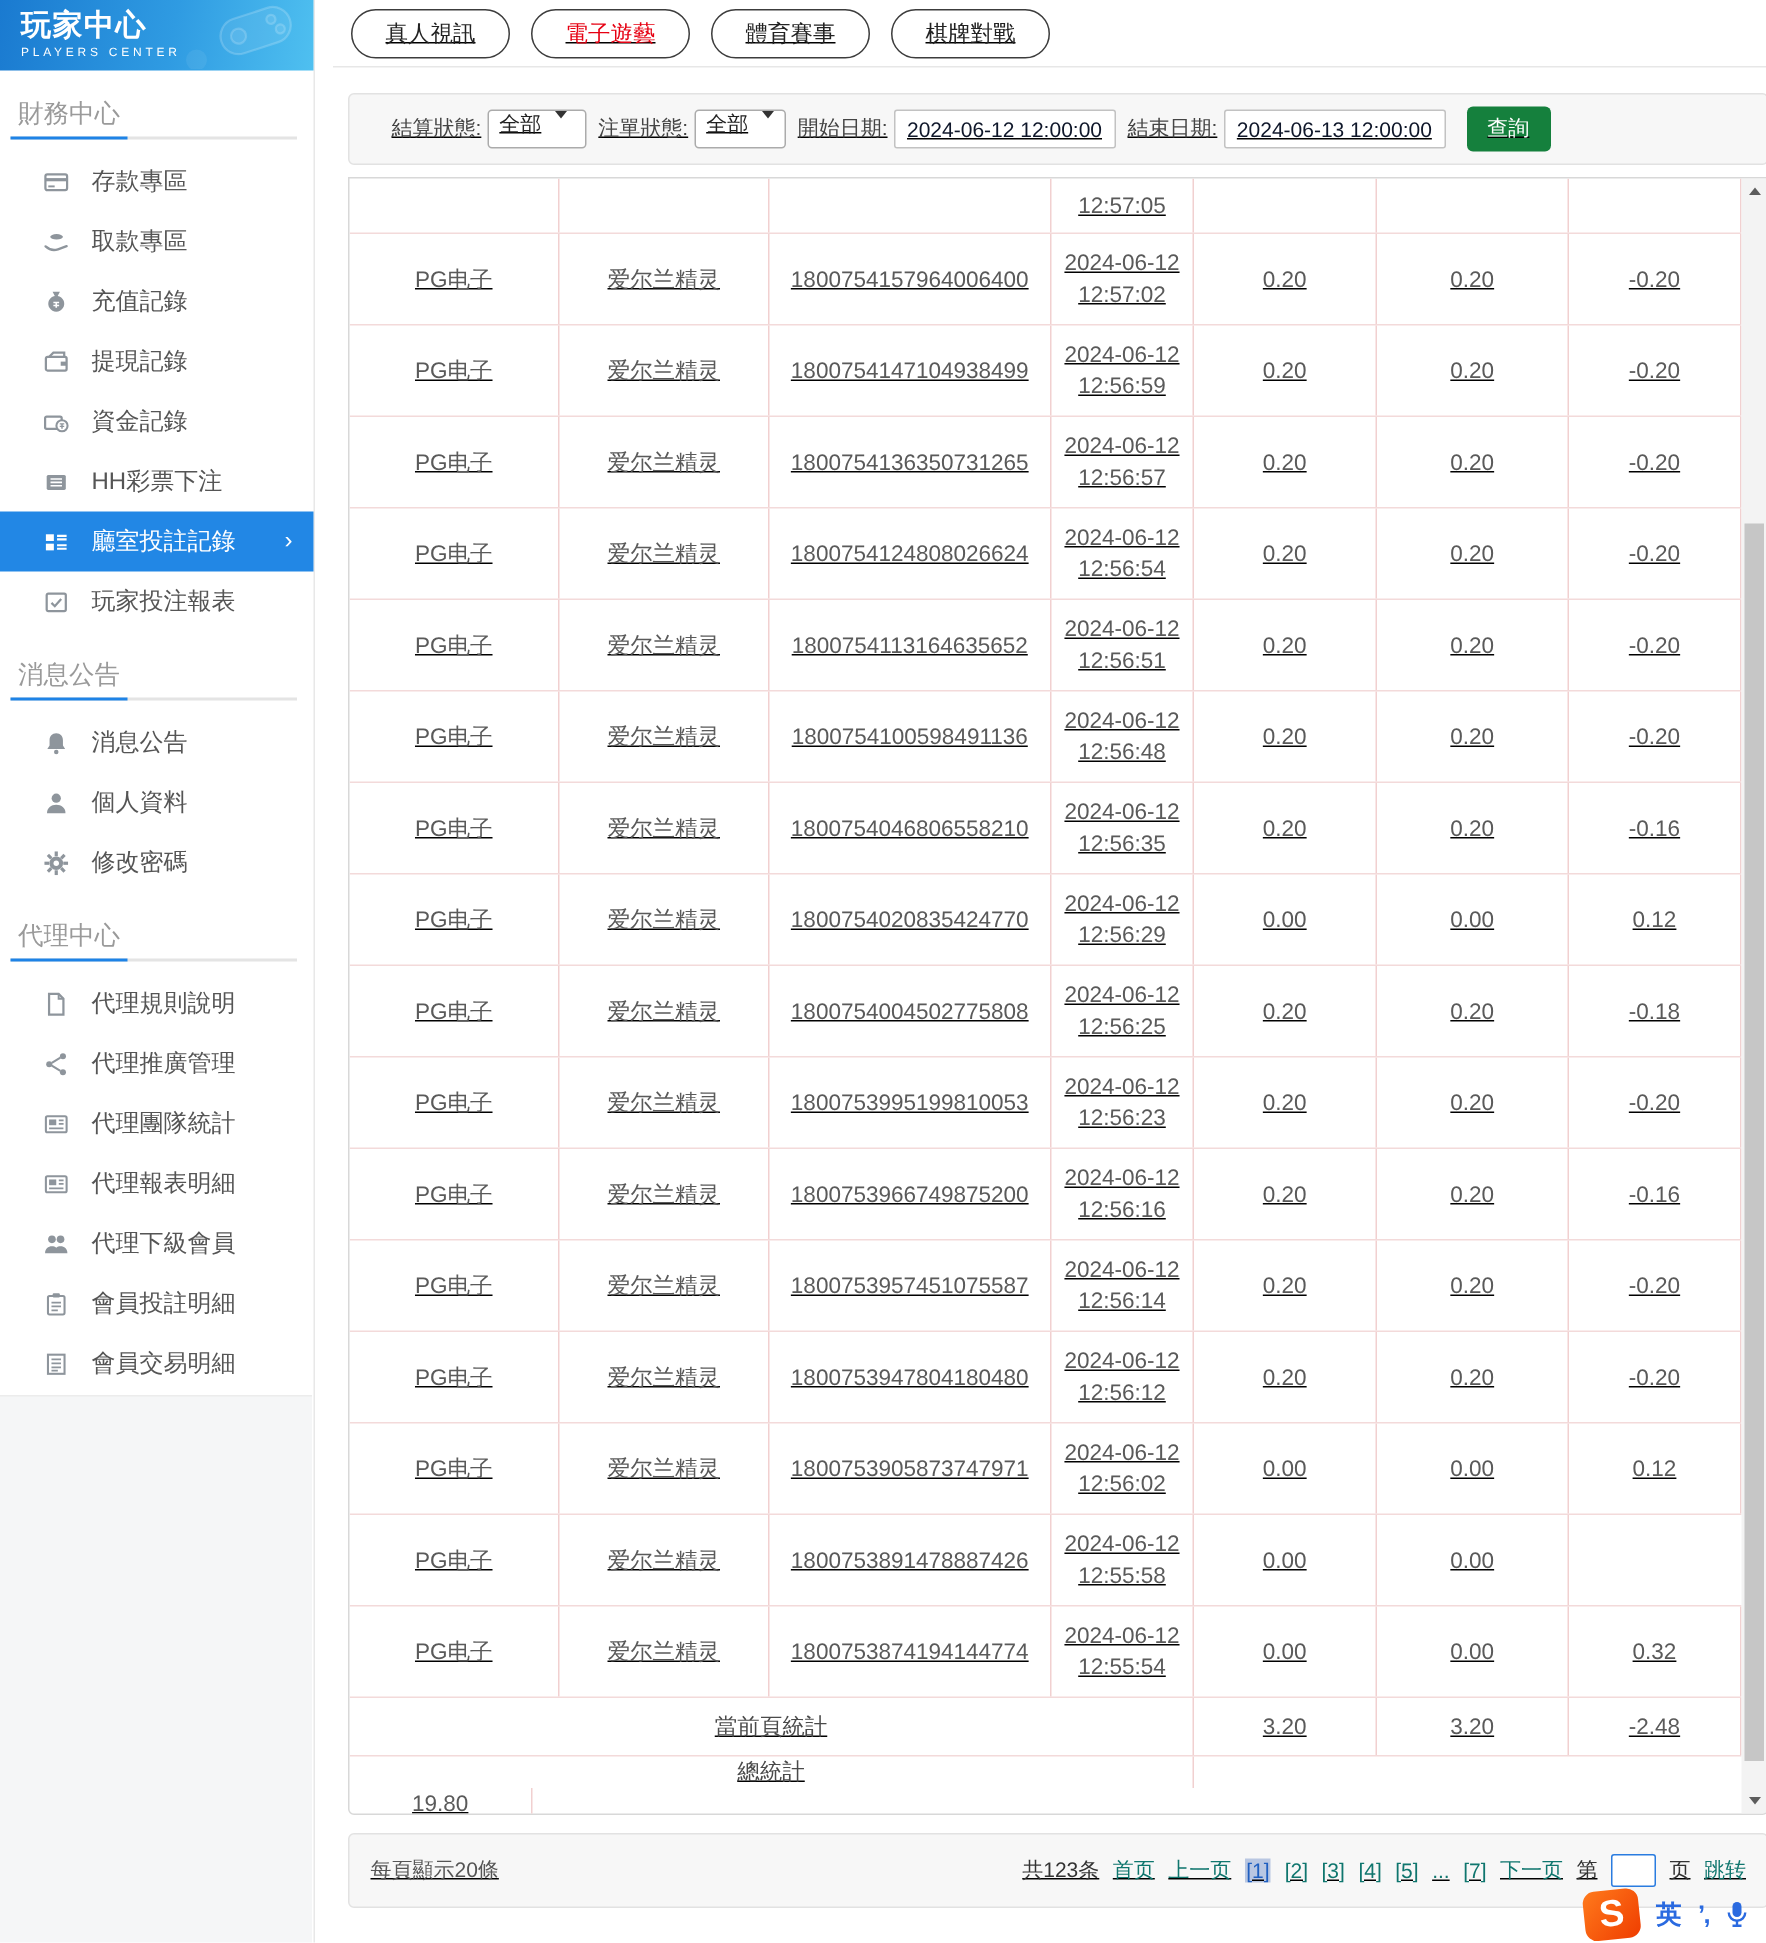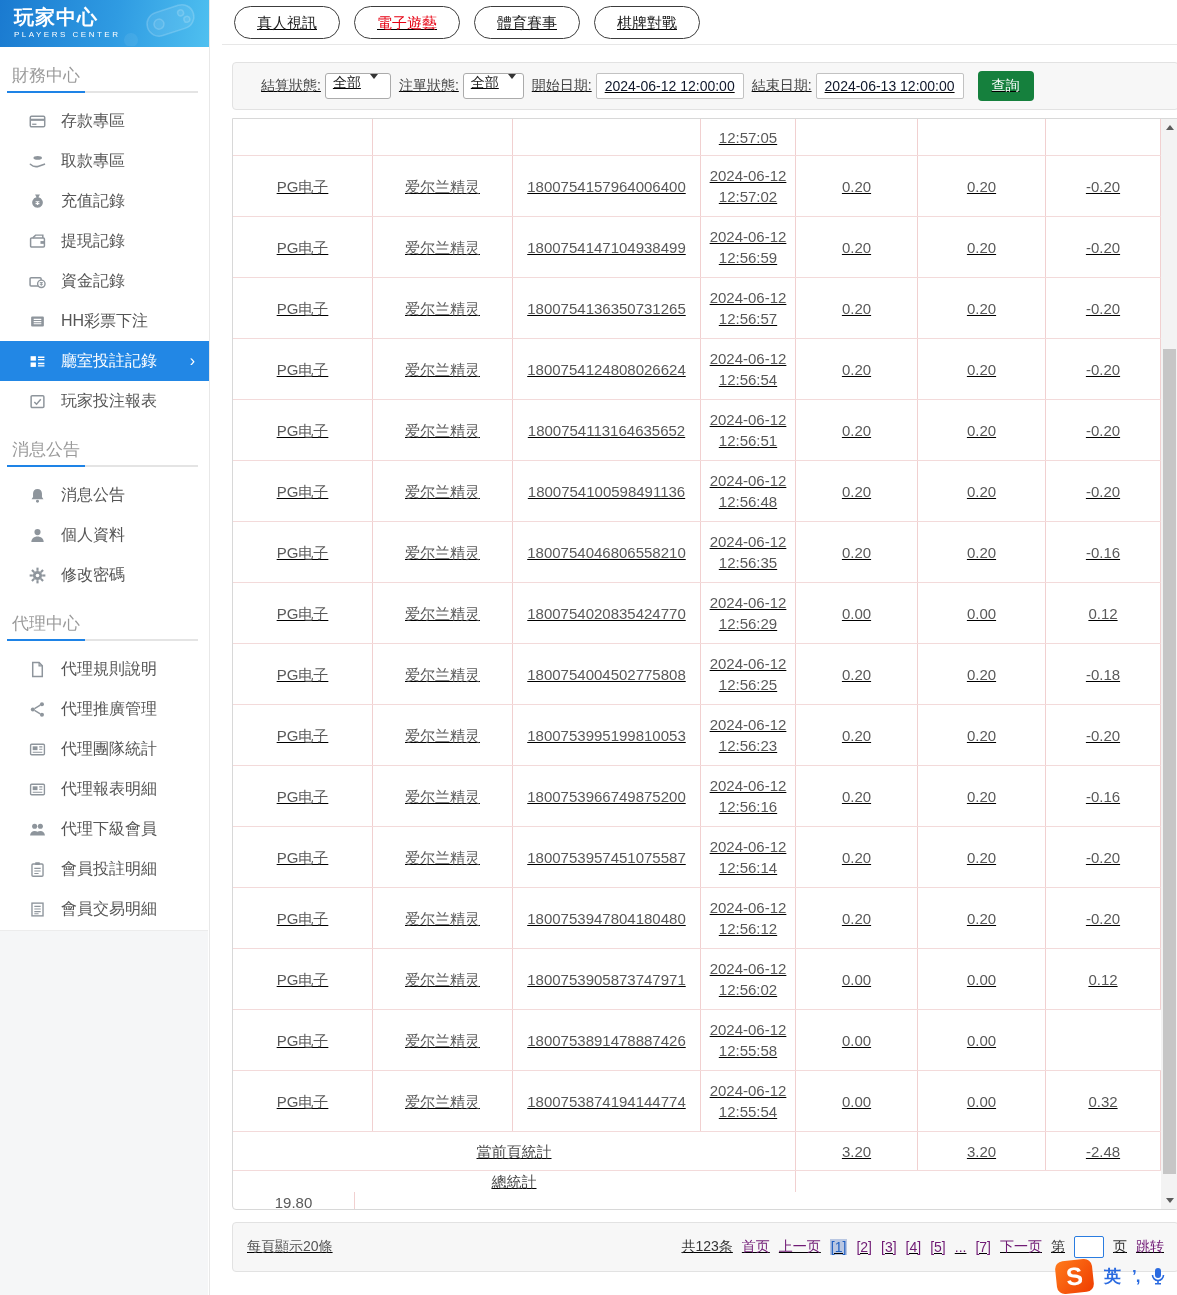--- a/index.html
+++ b/index.html
@@ -64,21 +64,21 @@
   .varrow { position:absolute; left:0; width:17px; height:17px; display:flex; align-items:center; justify-content:center; cursor:pointer; }
   .varrow.up { top:0; } .varrow.down { bottom:0; }
   .tri-up { width:0; height:0; border-left:4px solid transparent; border-right:4px solid transparent; border-bottom:5px solid #5c5c5c; }
   .tri-down { width:0; height:0; border-left:4px solid transparent; border-right:4px solid transparent; border-top:5px solid #5c5c5c; }
   .vthumb { position:absolute; left:2px; width:13px; top:230px; height:825px; background:#c6c6c6; cursor:pointer; }
 
   
   .pager { margin:12px 10px 0; height:50px; background:#f7f7f7; border:1px solid #e2e2e2; border-radius:4px;
     display:flex; align-items:center; justify-content:space-between; padding:0 14px; font-size:14px; color:#555; }
   .pright { display:flex; align-items:center; gap:9px; color:#333; }
-  .plink { color:#701a75; cursor:pointer; text-decoration:none; white-space:nowrap; }
+  .plink { color:#0f766e; cursor:pointer; text-decoration:none; white-space:nowrap; }
   .plink.current { background:#b9c7e2; color:#1f5fc0; padding:0 1px; }
   .jumpinput { width:30px; height:22px; border:1px solid #2a7ce0; border-radius:2px; background:#fff; font-family:inherit; }
 
   
   .ime { position:absolute; left:1056px; top:1260px; display:flex; align-items:center; gap:11px; }
   .sogou { width:37px; height:33px; border-radius:8px; background:linear-gradient(135deg,#ff7a1c,#ef3d00);
     color:#fff; font-weight:bold; font-size:25px; display:flex; align-items:center; justify-content:center;
     transform:rotate(-6deg); cursor:pointer; }
   .ime-lang { color:#2a6ae0; font-weight:bold; font-size:17px; cursor:pointer; }
   .ime-punc { color:#2a6ae0; font-weight:bold; font-size:17px; cursor:pointer; letter-spacing:-1px; }

